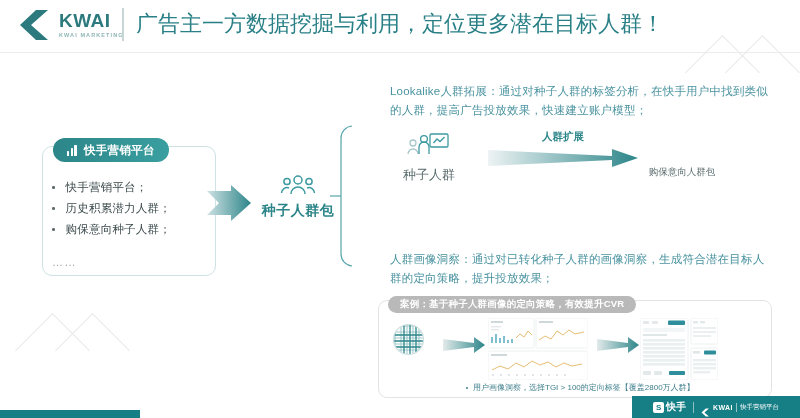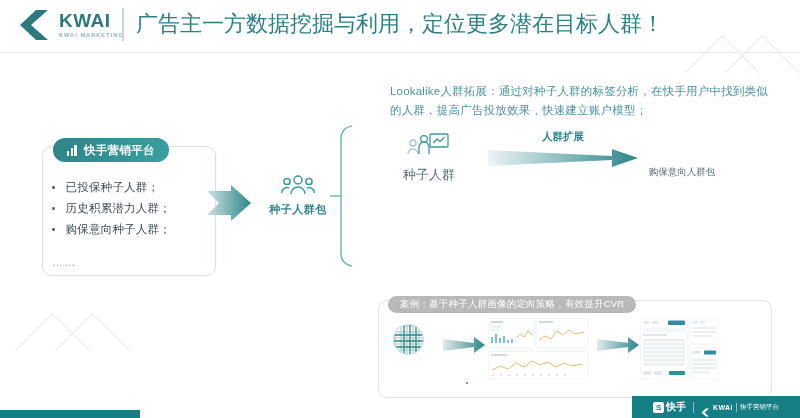--- a/index.html
+++ b/index.html
@@ -36,21 +36,21 @@
   .bl .dot{width:2.6px;height:2.6px;border-radius:50%;background:#5f6b6c;margin-top:6px;margin-right:11px;flex:0 0 auto;}
   .bl .tx{font-size:11.5px;color:#3c4a4c;letter-spacing:.2px;line-height:14px;}
   .ellip{position:absolute;left:52px;top:256px;font-size:11px;color:#9aa6a7;letter-spacing:1.5px;}
 
   
   .bigarrow{position:absolute;left:205px;top:183px;width:48px;height:40px;}
 
   
   .cnode{position:absolute;left:250px;top:170px;width:96px;text-align:center;}
   .cnode .ico{height:30px;display:flex;align-items:center;justify-content:center;}
-  .cnode .lb{font-size:11px;font-weight:bold;color:#2c8589;margin-top:2px;letter-spacing:.5px;}
+  .cnode .lb{font-size:14px;font-weight:bold;color:#2c8589;margin-top:2px;letter-spacing:.5px;}
 
   
   .brace{position:absolute;left:330px;top:108px;width:30px;height:175px;}
 
   
   .b1-text{position:absolute;left:390px;top:82px;width:380px;font-size:11.5px;color:#4a93a0;line-height:19px;letter-spacing:.2px;}
   .lk-diagram{position:absolute;left:392px;top:128px;width:330px;height:62px;}
   .seed-ico{position:absolute;left:10px;top:2px;width:52px;height:34px;}
   .seed-lb{position:absolute;left:0px;top:38px;width:74px;text-align:center;font-size:13px;color:#5a6b6d;}
   .mid-lb{position:absolute;left:116px;top:2px;width:110px;text-align:center;font-size:10.5px;color:#2c8589;font-weight:bold;}
@@ -60,21 +60,21 @@
   .ppl .hd{width:3.4px;height:3.4px;border-radius:50%;margin:0 auto 1px;}
   .ppl .bd{width:4.1px;height:18px;border-radius:1.4px 1.4px 0 0;}
   .ppl-lb{position:absolute;left:232px;top:38px;width:116px;text-align:center;font-size:9.5px;color:#5a6b6d;}
 
   
   .b2-text{position:absolute;left:390px;top:250px;width:380px;font-size:11.5px;color:#4a93a0;line-height:19px;letter-spacing:.2px;}
 
   
   .case{position:absolute;left:378px;top:300px;width:392px;height:96px;border:1px solid #e3e3e3;border-radius:9px;background:#fff;}
   .case-tag{position:absolute;left:388px;top:296px;height:17px;padding:0 12px;border-radius:9px;background:#b9b9b9;
-      color:#fff;font-size:9.5px;font-weight:normal;display:flex;align-items:center;letter-spacing:.2px;white-space:nowrap;}
+      color:#fff;font-size:9.5px;font-weight:bold;display:flex;align-items:center;letter-spacing:.2px;white-space:nowrap;}
   .globe{position:absolute;left:392px;top:323px;width:33px;height:33px;}
   .globe-lb{position:absolute;left:372px;top:357px;width:74px;text-align:center;font-size:9px;color:#5a6b6d;line-height:12px;}
   .ar2{position:absolute;left:443px;top:337px;width:42px;height:16px;}
   .ar3{position:absolute;left:597px;top:337px;width:42px;height:16px;}
   .shotA{position:absolute;left:488px;top:318px;width:100px;height:62px;}
   .shotB{position:absolute;left:640px;top:318px;width:78px;height:62px;}
   .cvr{position:absolute;left:722px;top:331px;width:62px;text-align:center;color:#e04a4f;font-weight:bold;font-size:13px;line-height:16px;}
   .case-cap{position:absolute;left:466px;top:382px;width:300px;font-size:8px;color:#3f7f8c;display:flex;align-items:center;}
   .case-cap .cd{width:2px;height:2px;border-radius:50%;background:#3f7f8c;margin-right:5px;flex:0 0 auto;}
 
@@ -129,21 +129,21 @@
       <b style="left:0;height:5px;"></b>
         <b style="left:3.6px;height:8px;"></b>
         <b style="left:7.2px;height:11px;"></b>
     </span>
     <span>快手营销平台</span>
   </div>
 
   <div class="bullets">
     <div class="bl">
       <span class="dot"></span>
-      <span class="tx">已投保种子人群；</span>
+      <span class="tx">快手营销平台；</span>
     </div>
     <div class="bl">
       <span class="dot"></span>
       <span class="tx">历史积累潜力人群；</span>
     </div>
     <div class="bl">
       <span class="dot"></span>
       <span class="tx">购保意向种子人群；</span>
     </div>
   </div>
@@ -236,20 +236,21 @@
       <span class="ppl"><span class="hd" style="background:#7ac3c0"></span><span class="bd" style="background:#7ac3c0"></span></span>
       <span class="ppl"><span class="hd" style="background:#6fbcb9"></span><span class="bd" style="background:#6fbcb9"></span></span>
       <span class="ppl"><span class="hd" style="background:#68b7b2"></span><span class="bd" style="background:#68b7b2"></span></span>
       <span class="ppl"><span class="hd" style="background:#63b0ab"></span><span class="bd" style="background:#63b0ab"></span></span>
       <span class="ppl"><span class="hd" style="background:#5fada8"></span><span class="bd" style="background:#5fada8"></span></span>
       <span class="ppl"><span class="hd" style="background:#5aaaa5"></span><span class="bd" style="background:#5aaaa5"></span></span>
     </div>
     <div class="ppl-lb">购保意向人群包</div>
   </div>
 
+  <div class="b2-text">人群画像洞察：通过对已转化种子人群的画像洞察，生成符合潜在目标人群的定向策略，提升投放效果；</div>
 
   <div class="case"></div>
   <div class="case-tag">案例：基于种子人群画像的定向策略，有效提升CVR</div>
 
   <div class="globe">
     <svg width="33" height="33" viewBox="0 0 33 33">
       <defs>
           <clipPath id="cg">
             <circle cx="16.5" cy="16.5" r="15"></circle>
           </clipPath>
@@ -366,20 +367,21 @@
           <rect x="53" y="45" width="23" height="2.4"></rect>
         <rect x="53" y="49" width="23" height="2.4"></rect>
           <rect x="53" y="53" width="17" height="2.4"></rect>
       </g>
     </svg>
   </div>
 
 
   <div class="case-cap">
     <span class="cd"></span>
+    <span>用户画像洞察，选择TGI &gt; 100的定向标签【覆盖2800万人群】</span>
   </div>
 
   <div class="footbar"></div>
   <div class="foot-r">
     <span class="foot-ks">
       <span class="k">S</span>
         <span>快手</span>
     </span>
     <span class="foot-div"></span>
     <span class="foot-kw">

